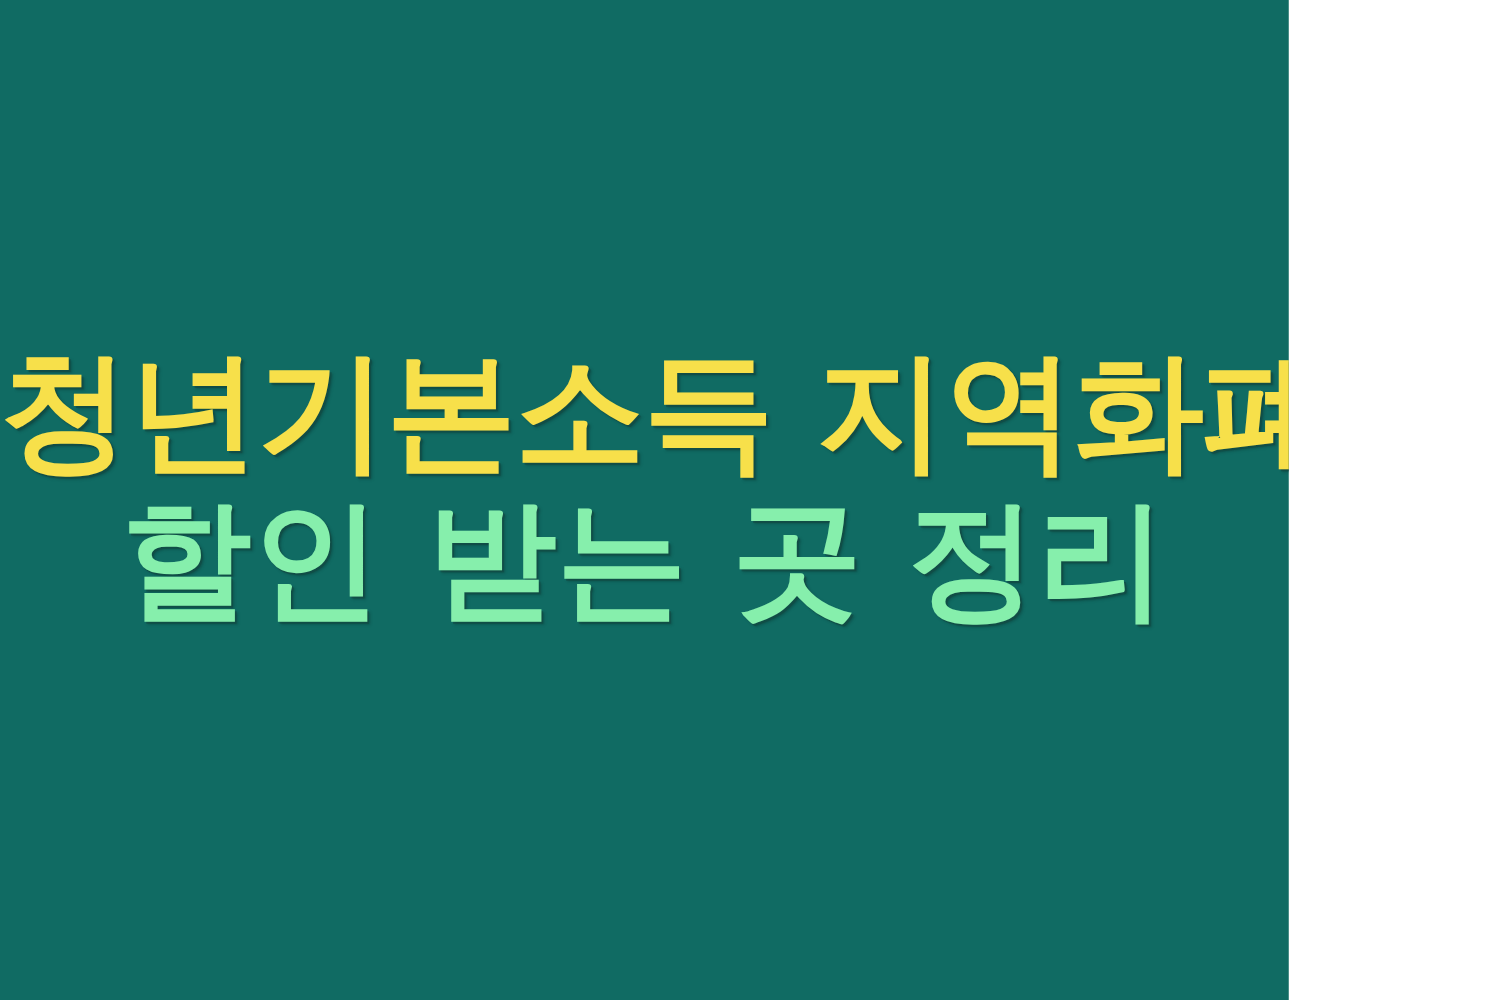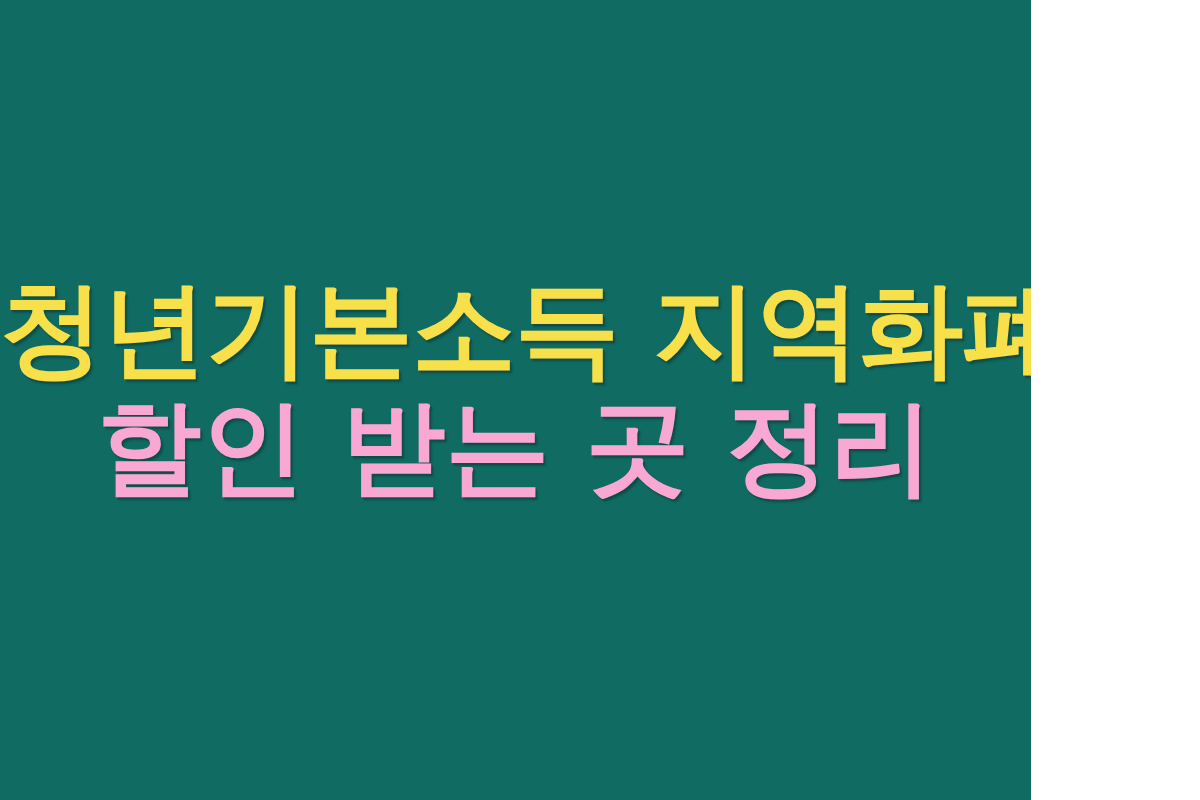--- a/index.html
+++ b/index.html
@@ -66,17 +66,17 @@
 </style>
 </head>
 <body>
 
 <div id="banner" style="background: rgb(16, 107, 99);">
 
   <div id="title-block">
 
     <span class="title-line line-1" style="color: rgb(247, 224, 74);">청년기본소득 지역화폐</span>
 
-    <span class="title-line line-2" style="color: #f9a8d4;">할인 받는 곳 정리</span>
+    <span class="title-line line-2" style="color: #86efac;">할인 받는 곳 정리</span>
 
   </div>
 
 </div>
 
 </body></html>

